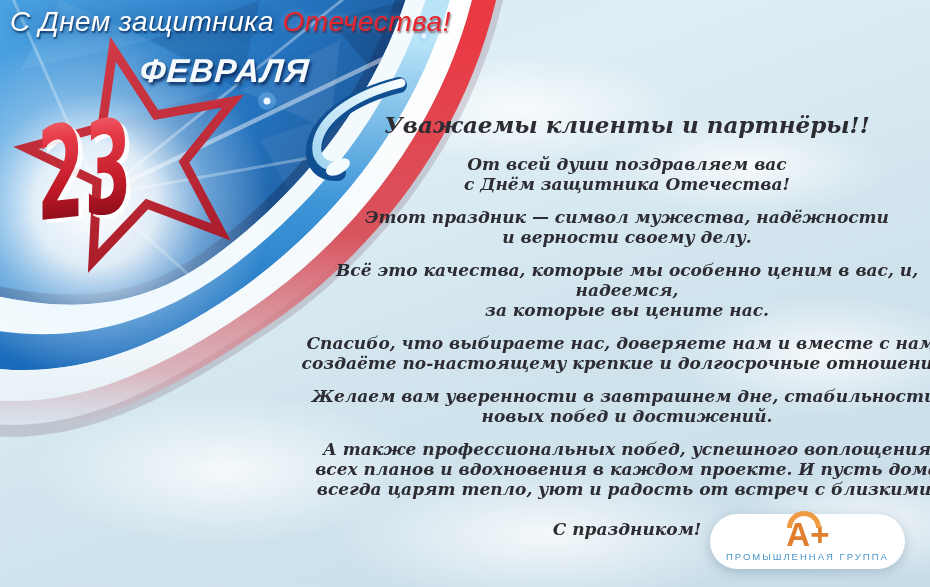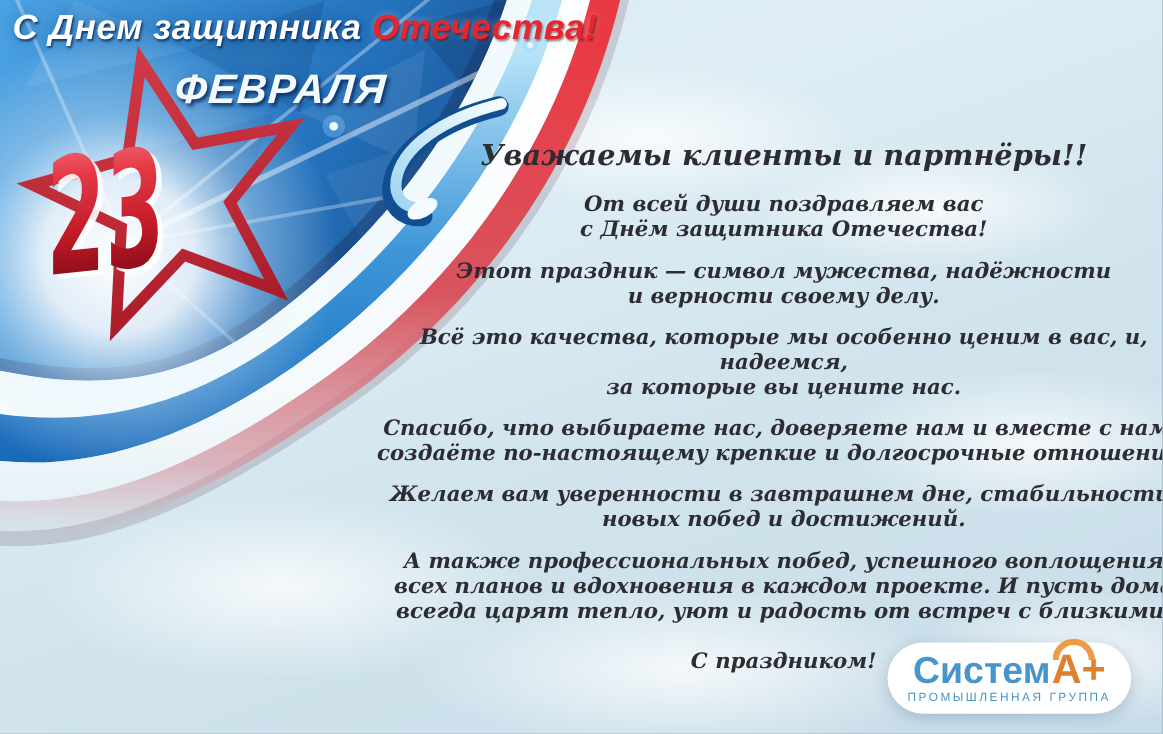--- a/index.html
+++ b/index.html
@@ -7,21 +7,21 @@
     position:relative;width:930px;height:587px;overflow:hidden;
     background:linear-gradient(160deg,#d6e8f1 0%,#dfeef5 28%,#d2e5ee 55%,#c8dce8 100%);
     font-family:"Liberation Sans",sans-serif;
   }
   .cloud{position:absolute;pointer-events:none;
     background:radial-gradient(ellipse at center,rgba(255,255,255,.78) 0%,rgba(255,255,255,0) 70%);}
   .art{position:absolute;left:0;top:0;}
   
   .title{
     position:absolute;left:10px;top:6px;white-space:nowrap;
-    font-size:28px;font-weight:bold;font-style:italic;letter-spacing:.5px;
+    font-size:28px;font-weight:normal;font-style:italic;letter-spacing:.5px;
     color:#ffffff;text-shadow:1px 2px 2px rgba(8,45,95,.9),0 0 12px rgba(15,60,120,.5);
   }
   .title .red{color:#e8252e;text-shadow:1px 2px 2px rgba(60,0,8,.55),0 0 6px rgba(255,255,255,.35);}
   .month{
     position:absolute;left:140px;top:52px;width:165px;text-align:center;
     font-size:33px;font-weight:bold;font-style:italic;letter-spacing:1px;
     color:#f4fafc;transform:skewX(-4deg);
     text-shadow:2px 3px 3px rgba(8,40,90,.85),0 0 8px rgba(30,90,160,.4);
   }
   
@@ -169,19 +169,18 @@
     <p>Желаем вам уверенности в завтрашнем дне, стабильности,
 новых побед и достижений.</p>
     <p>А также профессиональных побед, успешного воплощения
 всех планов и вдохновения в каждом проекте. И пусть дома
 всегда царят тепло, уют и радость от встреч с близкими.</p>
     <p class="closing">С праздником!</p>
   </div>
 
   <div class="logo">
     <div class="logo-name">
-      <span>Систем</span>
         <span class="plus"><span class="logo-arc"></span><span>А+</span></span>
     </div>
     <div class="logo-tagline">ПРОМЫШЛЕННАЯ ГРУППА</div>
   </div>
 
 </div>
 
 </body></html>

